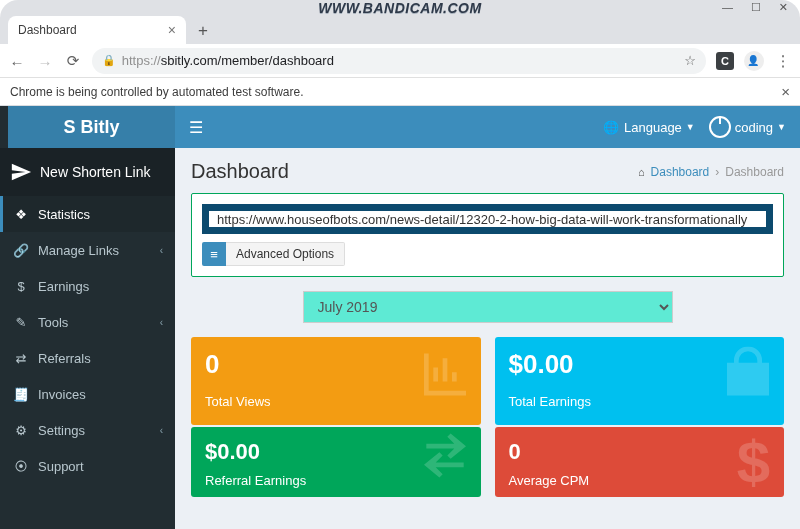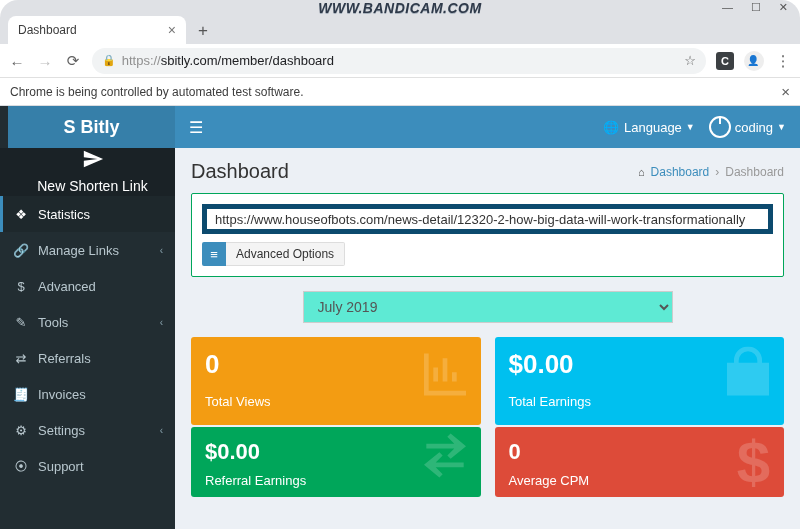--- a/index.html
+++ b/index.html
@@ -22,21 +22,21 @@
   .avatar { width:20px; height:20px; border-radius:50%; background:#eee; display:flex; align-items:center; justify-content:center; font-size:10px; color:#666; }
   .infobar { background:#fff; border-bottom:1px solid #dadce0; height:28px; display:flex; align-items:center; padding:0 10px; font-size:12px; color:#3c3c3c; }
   .infobar-x { margin-left:auto; color:#606060; font-size:15px; }
   .watermark { position:absolute; top:0; left:50%; transform:translateX(-50%); color:#2f3a4a; font-weight:900; font-style:italic; letter-spacing:.5px; font-size:14px; text-shadow:0 1px 0 #a9b3be; pointer-events:none; }
 
   
   .app { display:flex; height: calc(529px - 14px - 30px - 34px - 28px); }
 
   .sidebar { width:175px; background:#222d32; color:#b8c7ce; display:flex; flex-direction:column; }
   .brand { background:#367fa9; color:#fff; height:42px; display:flex; align-items:center; justify-content:center; font-size:18px; font-weight:600;margin-left:8px; }
-  .shorten { background:#1a2226; height:48px; display:flex; align-items:center; color:#fff; font-size:14px; padding-left:10px; gap:8px;flex-direction:column; }
+  .shorten { background:#1a2226; height:48px; display:flex; align-items:center; color:#fff; font-size:14px; padding-left:10px; gap:8px; }
   .shorten svg { width:22px; height:22px; fill:#fff; }
   .nav { list-style:none; }
   .nav li { height:36px; display:flex; align-items:center; padding:0 12px; font-size:13px; cursor:pointer; }
   .nav li.active { background:#1e282c; color:#fff; border-left:3px solid #3c8dbc; padding-left:9px; }
   .nav li .chev { margin-left:auto; font-size:10px; color:#8aa4af; }
   .nav li .mi { width:18px; display:inline-block; text-align:center; margin-right:8px; font-size:13px; }
 
   .main { flex:1; background:#ecf0f5; display:flex; flex-direction:column; }
   .topbar { background:#3c8dbc; height:42px; display:flex; align-items:center; color:#fff; padding:0 14px; }
   .hamburger { font-size:16px; }
@@ -46,21 +46,21 @@
   .power-ico::before { content:""; position:absolute; top:-2px; width:2px; height:8px; background:#fff; }
 
   .content { padding:12px 16px; overflow:hidden; }
   .page-head { display:flex; align-items:center; margin-bottom:10px; }
   .page-title { font-size:20px; color:#333; font-weight:500; }
   .crumbs { margin-left:auto; font-size:12px; color:#999; display:flex; align-items:center; gap:6px; }
   .crumbs .home-ico { font-size:11px; color:#555; }
   .crumbs a { color:#3c8dbc; text-decoration:none; }
 
   .panel { background:#fff; border:1px solid #00a65a; padding:10px; border-radius:2px; }
-  .big-input { width:100%; height:30px; border:5px solid #0c4a6e; padding:0 8px; font-size:13px; color:#333; }
+  .big-input { width:100%; height:30px; border:7px solid #0c4a6e; padding:0 8px; font-size:13px; color:#333; }
   .adv-row { margin-top:8px; display:flex; align-items:center; gap:0; }
   .adv-ico { width:24px; height:24px; background:#3c8dbc; color:#fff; display:flex; align-items:center; justify-content:center; font-size:13px; border-radius:2px 0 0 2px; }
   .adv-label { background:#f4f4f4; border:1px solid #ddd; border-left:none; height:24px; display:flex; align-items:center; padding:0 10px; font-size:12px; border-radius:0 2px 2px 0; }
   .result-row { margin-top:6px; display:flex; align-items:center; }
   .result-input { flex:1; height:34px; background:#eeeeee; border:1px solid #ddd; padding:0 10px; font-size:15px; color:#888; }
   .copy-btn { width:34px; height:34px; border:1px solid #ddd; border-left:none; background:#fff; display:flex; align-items:center; justify-content:center; color:#666; font-size:14px; }
 
   .month-row { display:flex; justify-content:center; margin:14px 0; }
   .month-sel { width:370px; height:32px; border:1px solid #ccc; background:#5eead4; padding:0 10px; font-size:14px; color:#555; }
 
@@ -131,21 +131,21 @@
           <span class="mi">❖</span>
           <span>Statistics</span>
         </li>
         <li>
           <span class="mi">🔗</span>
           <span>Manage Links</span>
           <span class="chev">‹</span>
         </li>
         <li>
           <span class="mi">$</span>
-          <span>Advanced</span>
+          <span>Earnings</span>
         </li>
         <li>
           <span class="mi">✎</span>
           <span>Tools</span>
           <span class="chev">‹</span>
         </li>
         <li>
           <span class="mi">⇄</span>
           <span>Referrals</span>
         </li>

